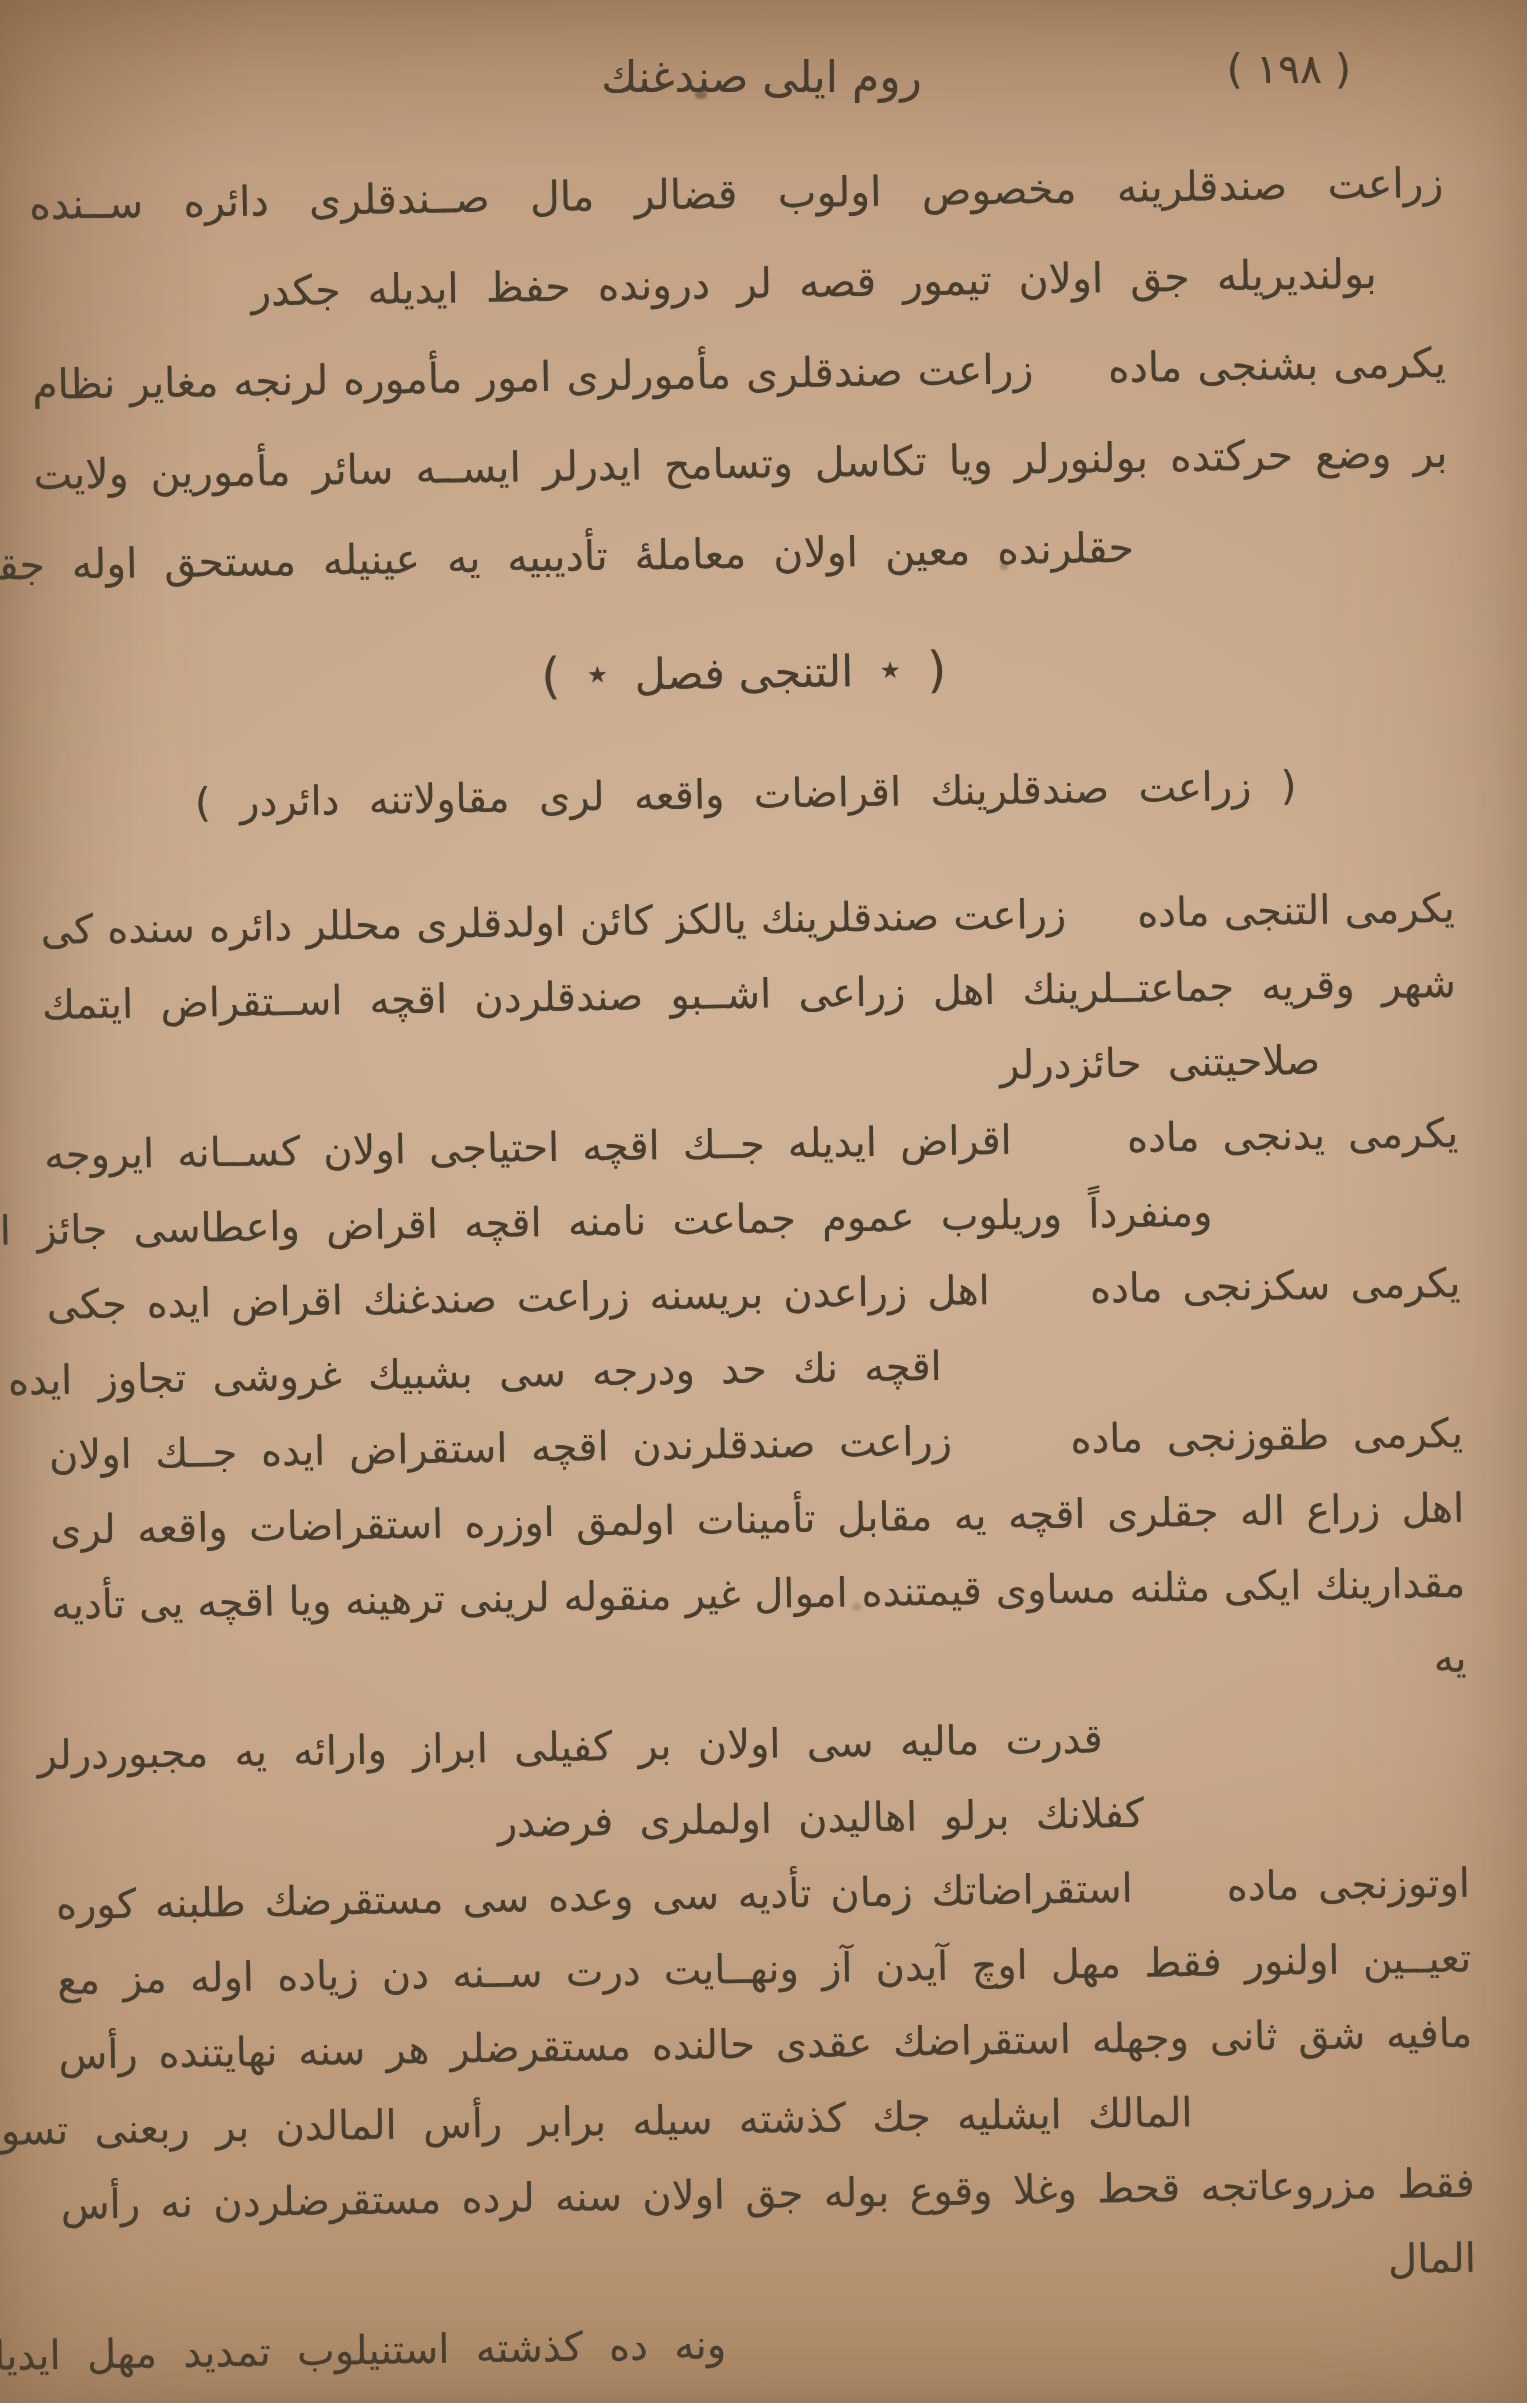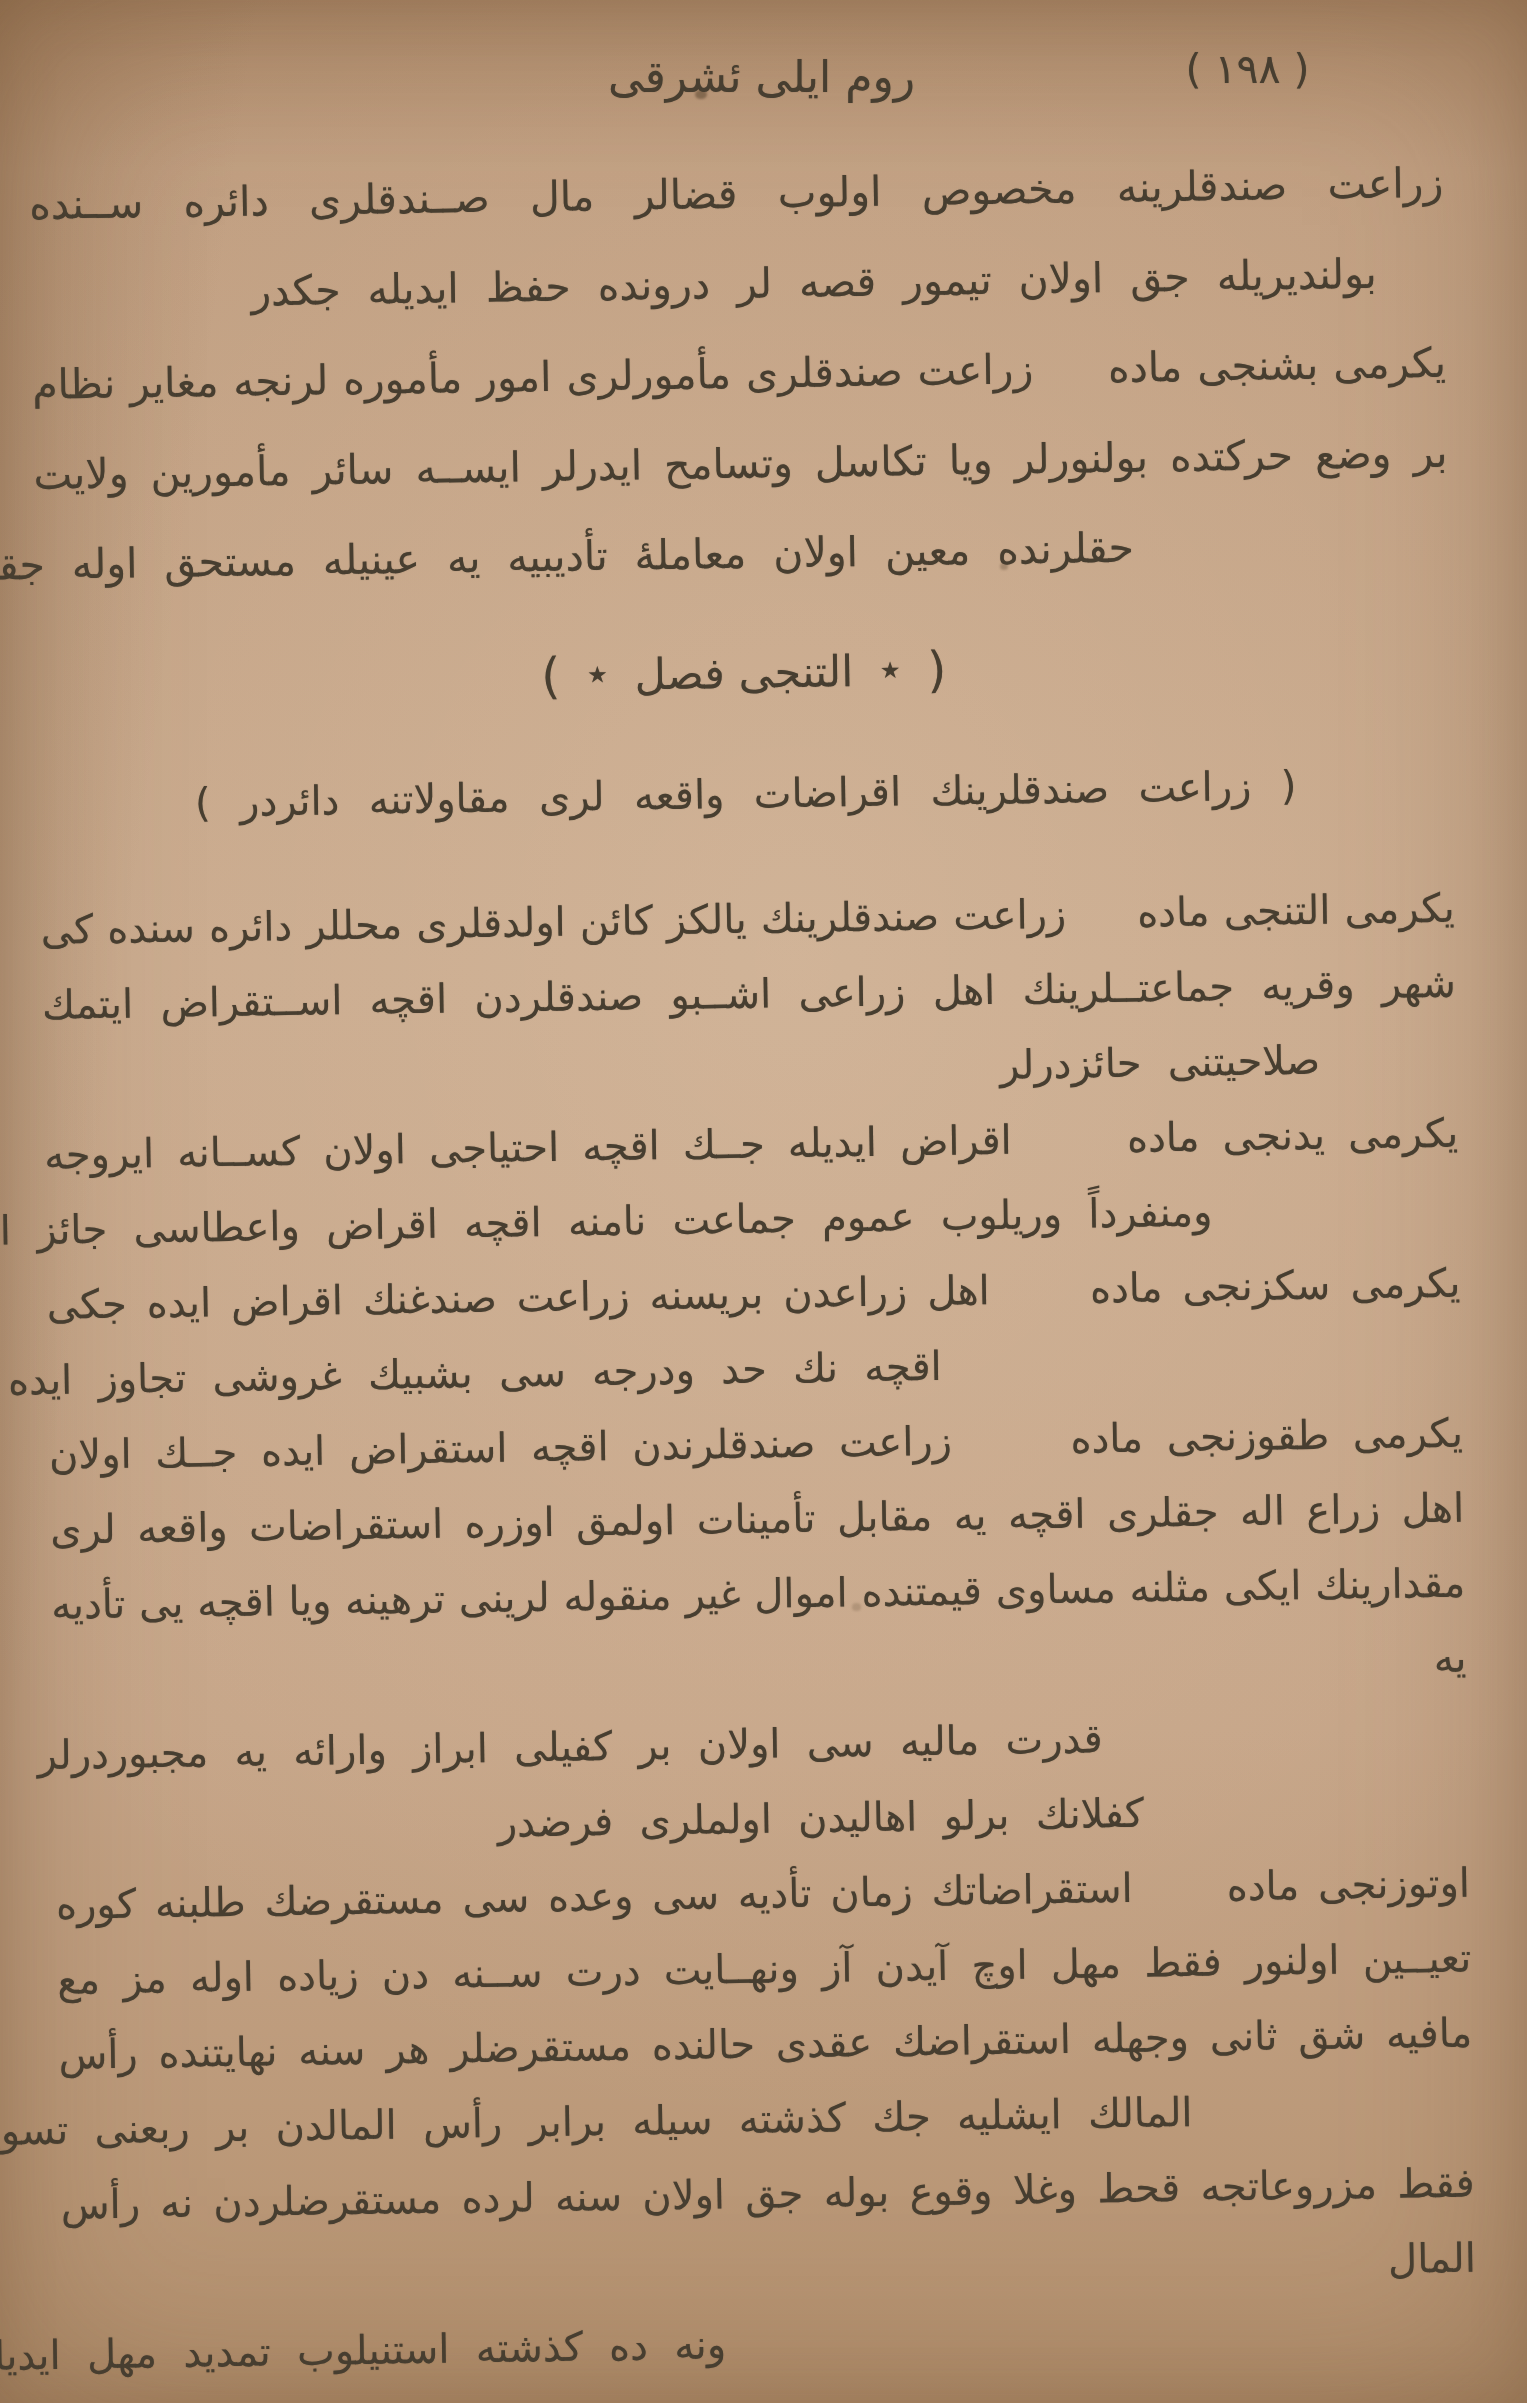--- a/index.html
+++ b/index.html
@@ -33,21 +33,21 @@
     border-radius: 50%;
     background: rgba(90,70,48,0.55);
     filter: blur(1.1px);
   }
   .header-pagenum {
     position: absolute;
     top: 45px;
     left: 1144px;
     width: 207px;
     font-size: 41px;
-    text-align: center;
+    text-align: right;
     direction: ltr;
     unicode-bidi: embed;
     letter-spacing: 3.8px;
     text-shadow: 0 0 0.9px rgba(71,62,48,0.55);
   }
   .header-title {
     position: absolute;
     top: 51px;
     left: 573px;
     width: 377px;
@@ -123,21 +123,21 @@
 
 <div class="page">
   <div class="vignette"></div>
 
   <div class="speck" style="left:695px; top:90px; width:12.2px; height:9.4px;"></div>
   <div class="speck" style="left:1000px; top:563px; width:7.5px; height:6.6px; opacity:.6;"></div>
   <div class="speck" style="left:852px; top:1603px; width:9.4px; height:7.5px; opacity:.4;"></div>
 
   <div>
     <div class="header-pagenum">( ١٩٨ )</div>
-    <div class="header-title">روم ايلى ئشرقى</div>
+    <div class="header-title">روم ايلى صندغنك</div>
   </div>
 
   <div class="body-text">
 
     <div class="sec sec1">
       <div class="line full">زراعت صندقلرينه مخصوص اولوب قضالر مال صــندقلرى دائره ســنده</div>
       <div class="line short" style="margin-right:68px;">بولنديريله جق اولان تيمور قصه لر درونده حفظ ايديله جكدر</div>
     </div>
 
     <div class="sec sec1">

